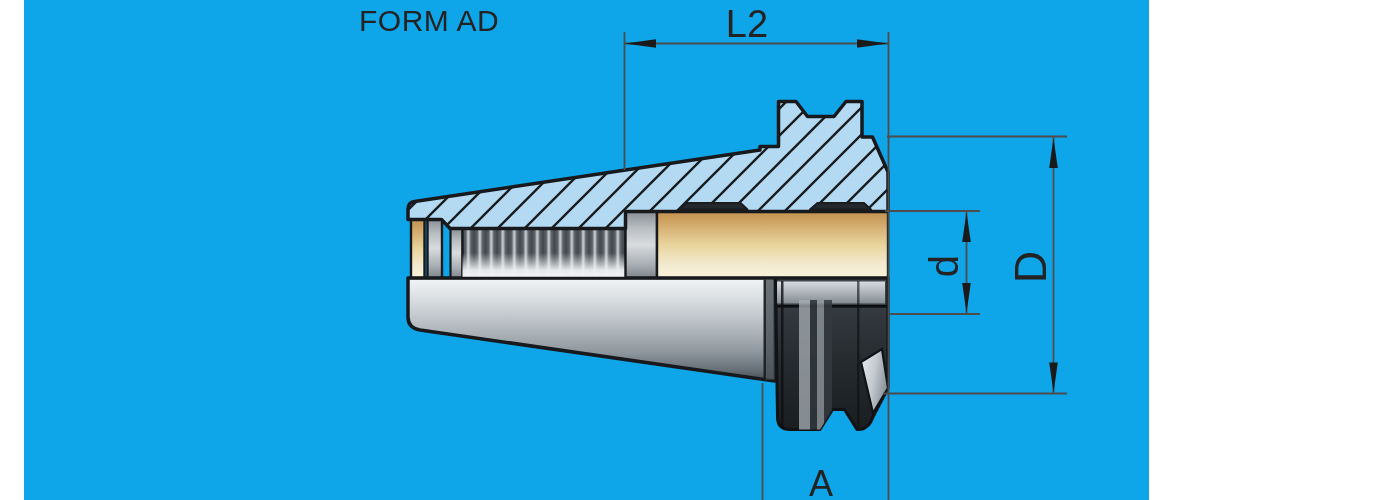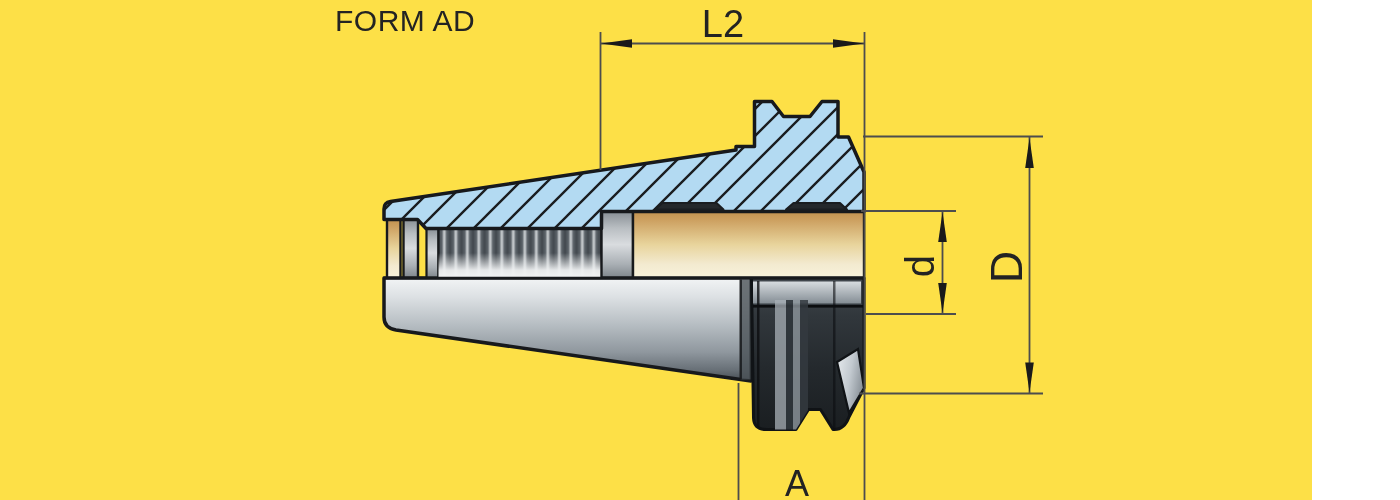--- a/index.html
+++ b/index.html
@@ -2,25 +2,26 @@
 <html><head>
 <meta charset="utf-8">
 <style>
   html, body {
     margin: 0;
     padding: 0;
     background: #ffffff;
   }
   #stage {
     position: relative;
-    width: 1312px;
+    width: 1125px;
     height: 500px;
-    background: #fde047;
+    background: #0ea5e9;
     overflow: hidden;
     font-family: "Liberation Sans", sans-serif;
+    margin-left: 24px;
   }
   svg { display: block; }
   text {
     font-family: "Liberation Sans", sans-serif;
     fill: #232323;
   }
 </style>
 </head>
 <body>
 

